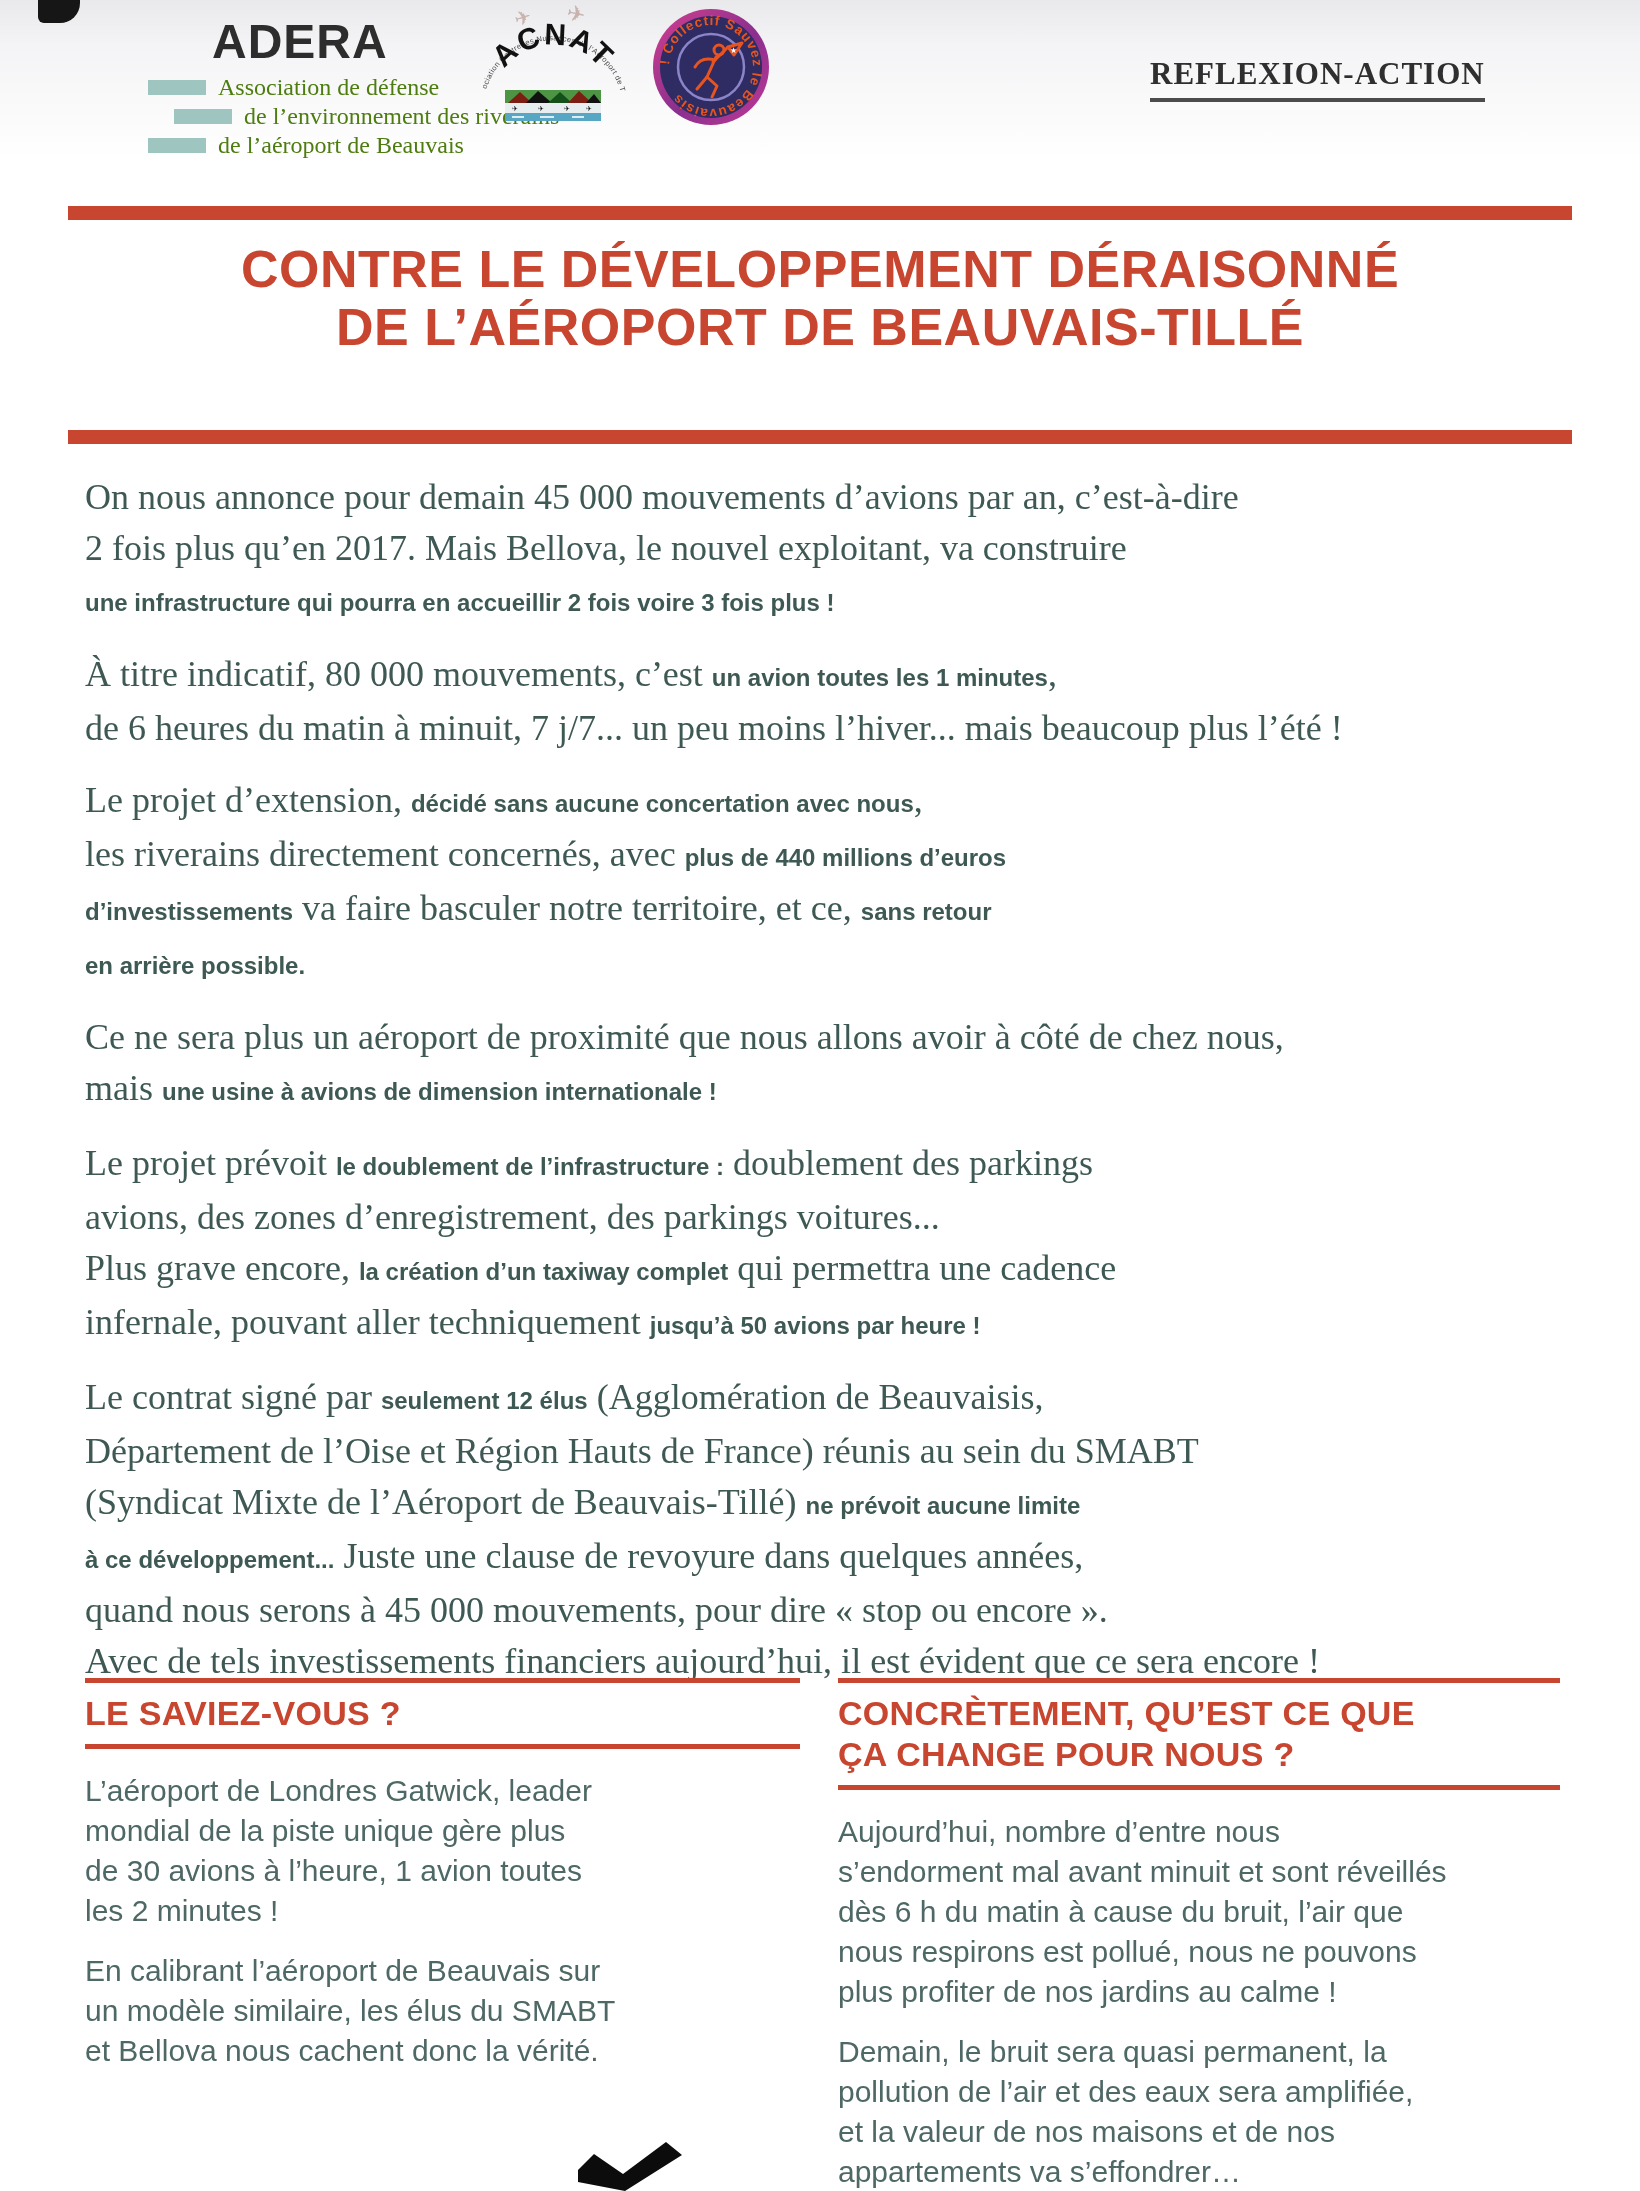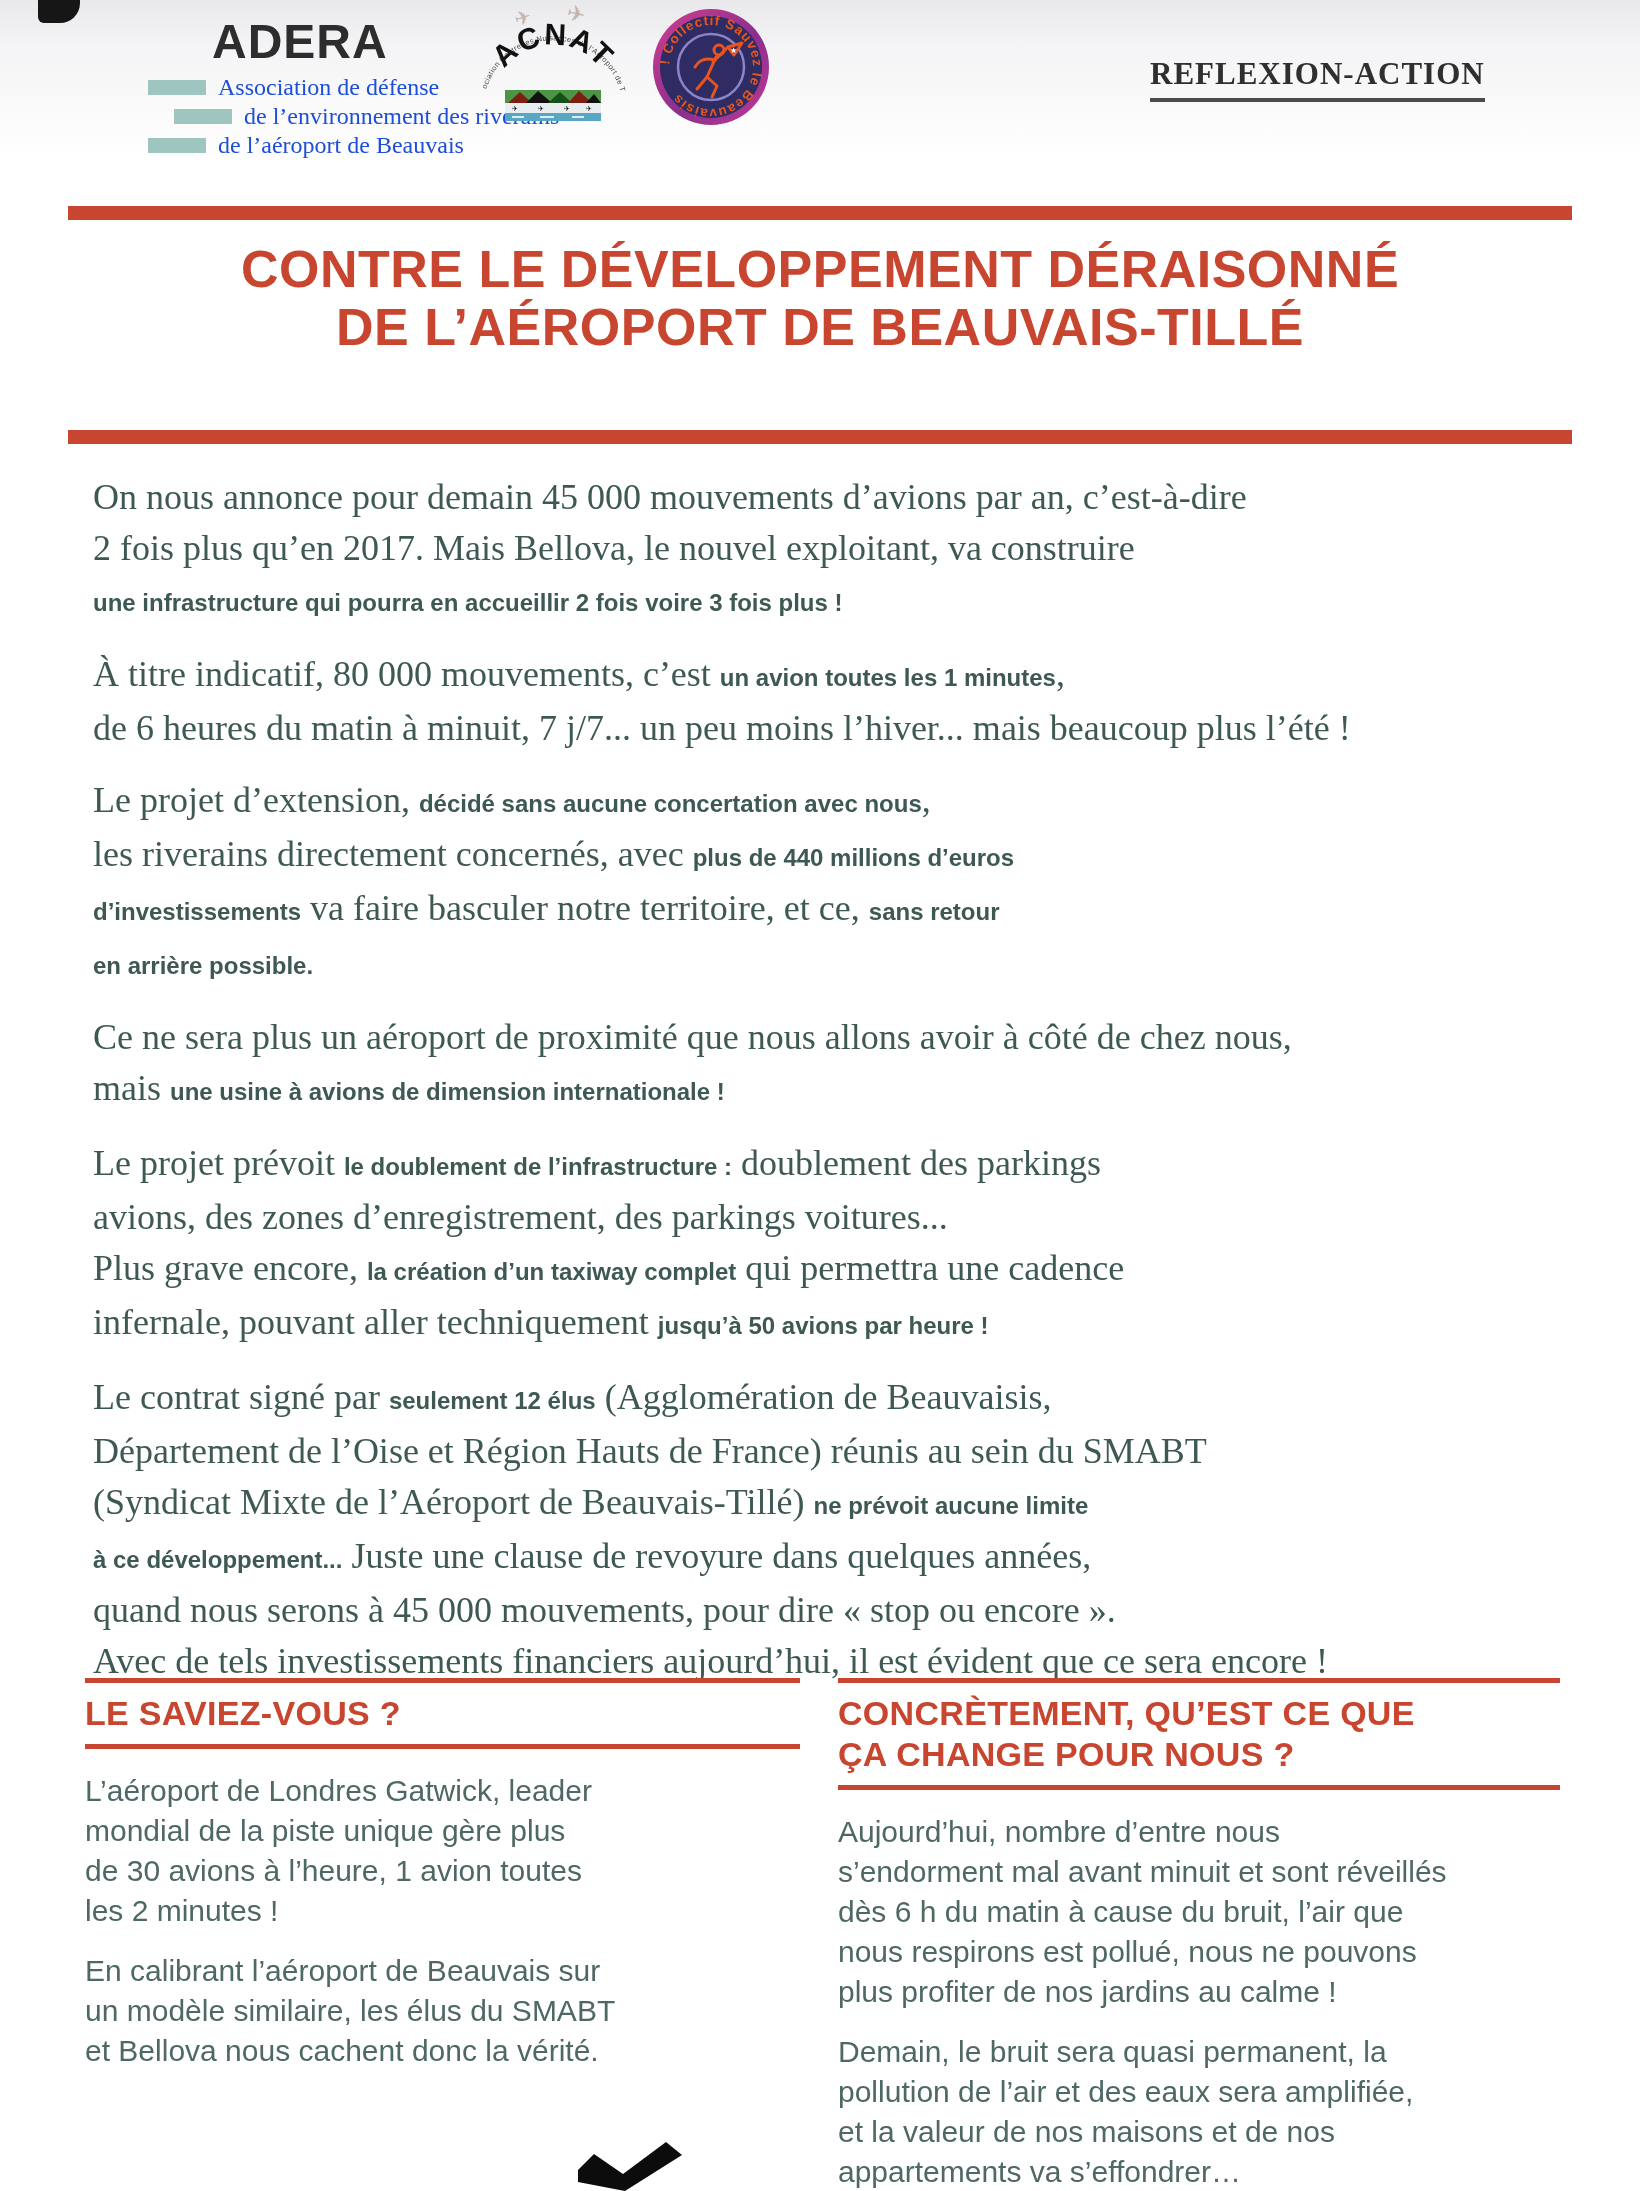--- a/index.html
+++ b/index.html
@@ -23,38 +23,38 @@
   }
   
   .adera{position:absolute;left:148px;top:14px;}
   .adera-name{
     font-family:"Liberation Sans",sans-serif;font-weight:800;font-size:48px;
     letter-spacing:1px;color:#2d2d2d;margin:0 0 4px 64px;
   }
   .adera-row{display:flex;align-items:center;height:29px;}
   .adera-row.indent{margin-left:26px;}
   .adera-bar{width:58px;height:15px;background:var(--teal-bar);margin-right:12px;flex:0 0 auto;}
-  .adera-line{font-family:"Liberation Serif",serif;font-size:24px;color:#1d4ed8;white-space:nowrap;}
+  .adera-line{font-family:"Liberation Serif",serif;font-size:24px;color:#4d7c0f;white-space:nowrap;}
   .acnat{position:absolute;left:478px;top:2px;}
   .collectif{position:absolute;left:650px;top:6px;}
   .reflexion{
     position:absolute;left:1150px;top:56px;
     font-family:"Liberation Serif",serif;font-weight:700;font-size:31px;color:#2f2f2f;
     letter-spacing:1px;padding-bottom:6px;border-bottom:4px solid #4b4b4b;white-space:nowrap;text-align:center;
   }
   
   .redbar{position:absolute;left:68px;width:1504px;height:14px;background:var(--accent-red);}
   .redbar.first{top:206px;}
   .redbar.second{top:430px;}
   .title-block{position:absolute;left:68px;top:240px;width:1504px;text-align:center;color:var(--accent-red);font-family:"Liberation Sans",sans-serif;}
   .title-light{font-size:46px;font-weight:400;letter-spacing:3px;line-height:50px;margin:0 0 8px;}
   .title-bold{font-size:52px;font-weight:700;letter-spacing:.5px;line-height:58px;margin:0;}
   
   .body-copy{position:absolute;left:85px;top:472px;width:1460px;color:var(--body-text);}
-  .body-copy p{margin:0 8px 21px;font-size:36px;line-height:51px;white-space:pre-line;}
+  .body-copy p{margin:0 0 21px;font-size:36px;line-height:51px;white-space:pre-line;}
   .body-copy strong{font-family:"Liberation Sans",sans-serif;font-weight:700;font-size:24px;}
   
   .col{position:absolute;top:1678px;color:var(--column-text);font-family:"Liberation Sans",sans-serif;}
   .col.left{left:85px;width:715px;}
   .col.right{left:838px;width:722px;}
   .col-rule{height:5px;background:var(--accent-red);}
   .col-heading{
     color:var(--accent-red);font-weight:700;font-size:34px;line-height:41px;
     margin:10px 0;white-space:pre-line;letter-spacing:.3px;
   }

